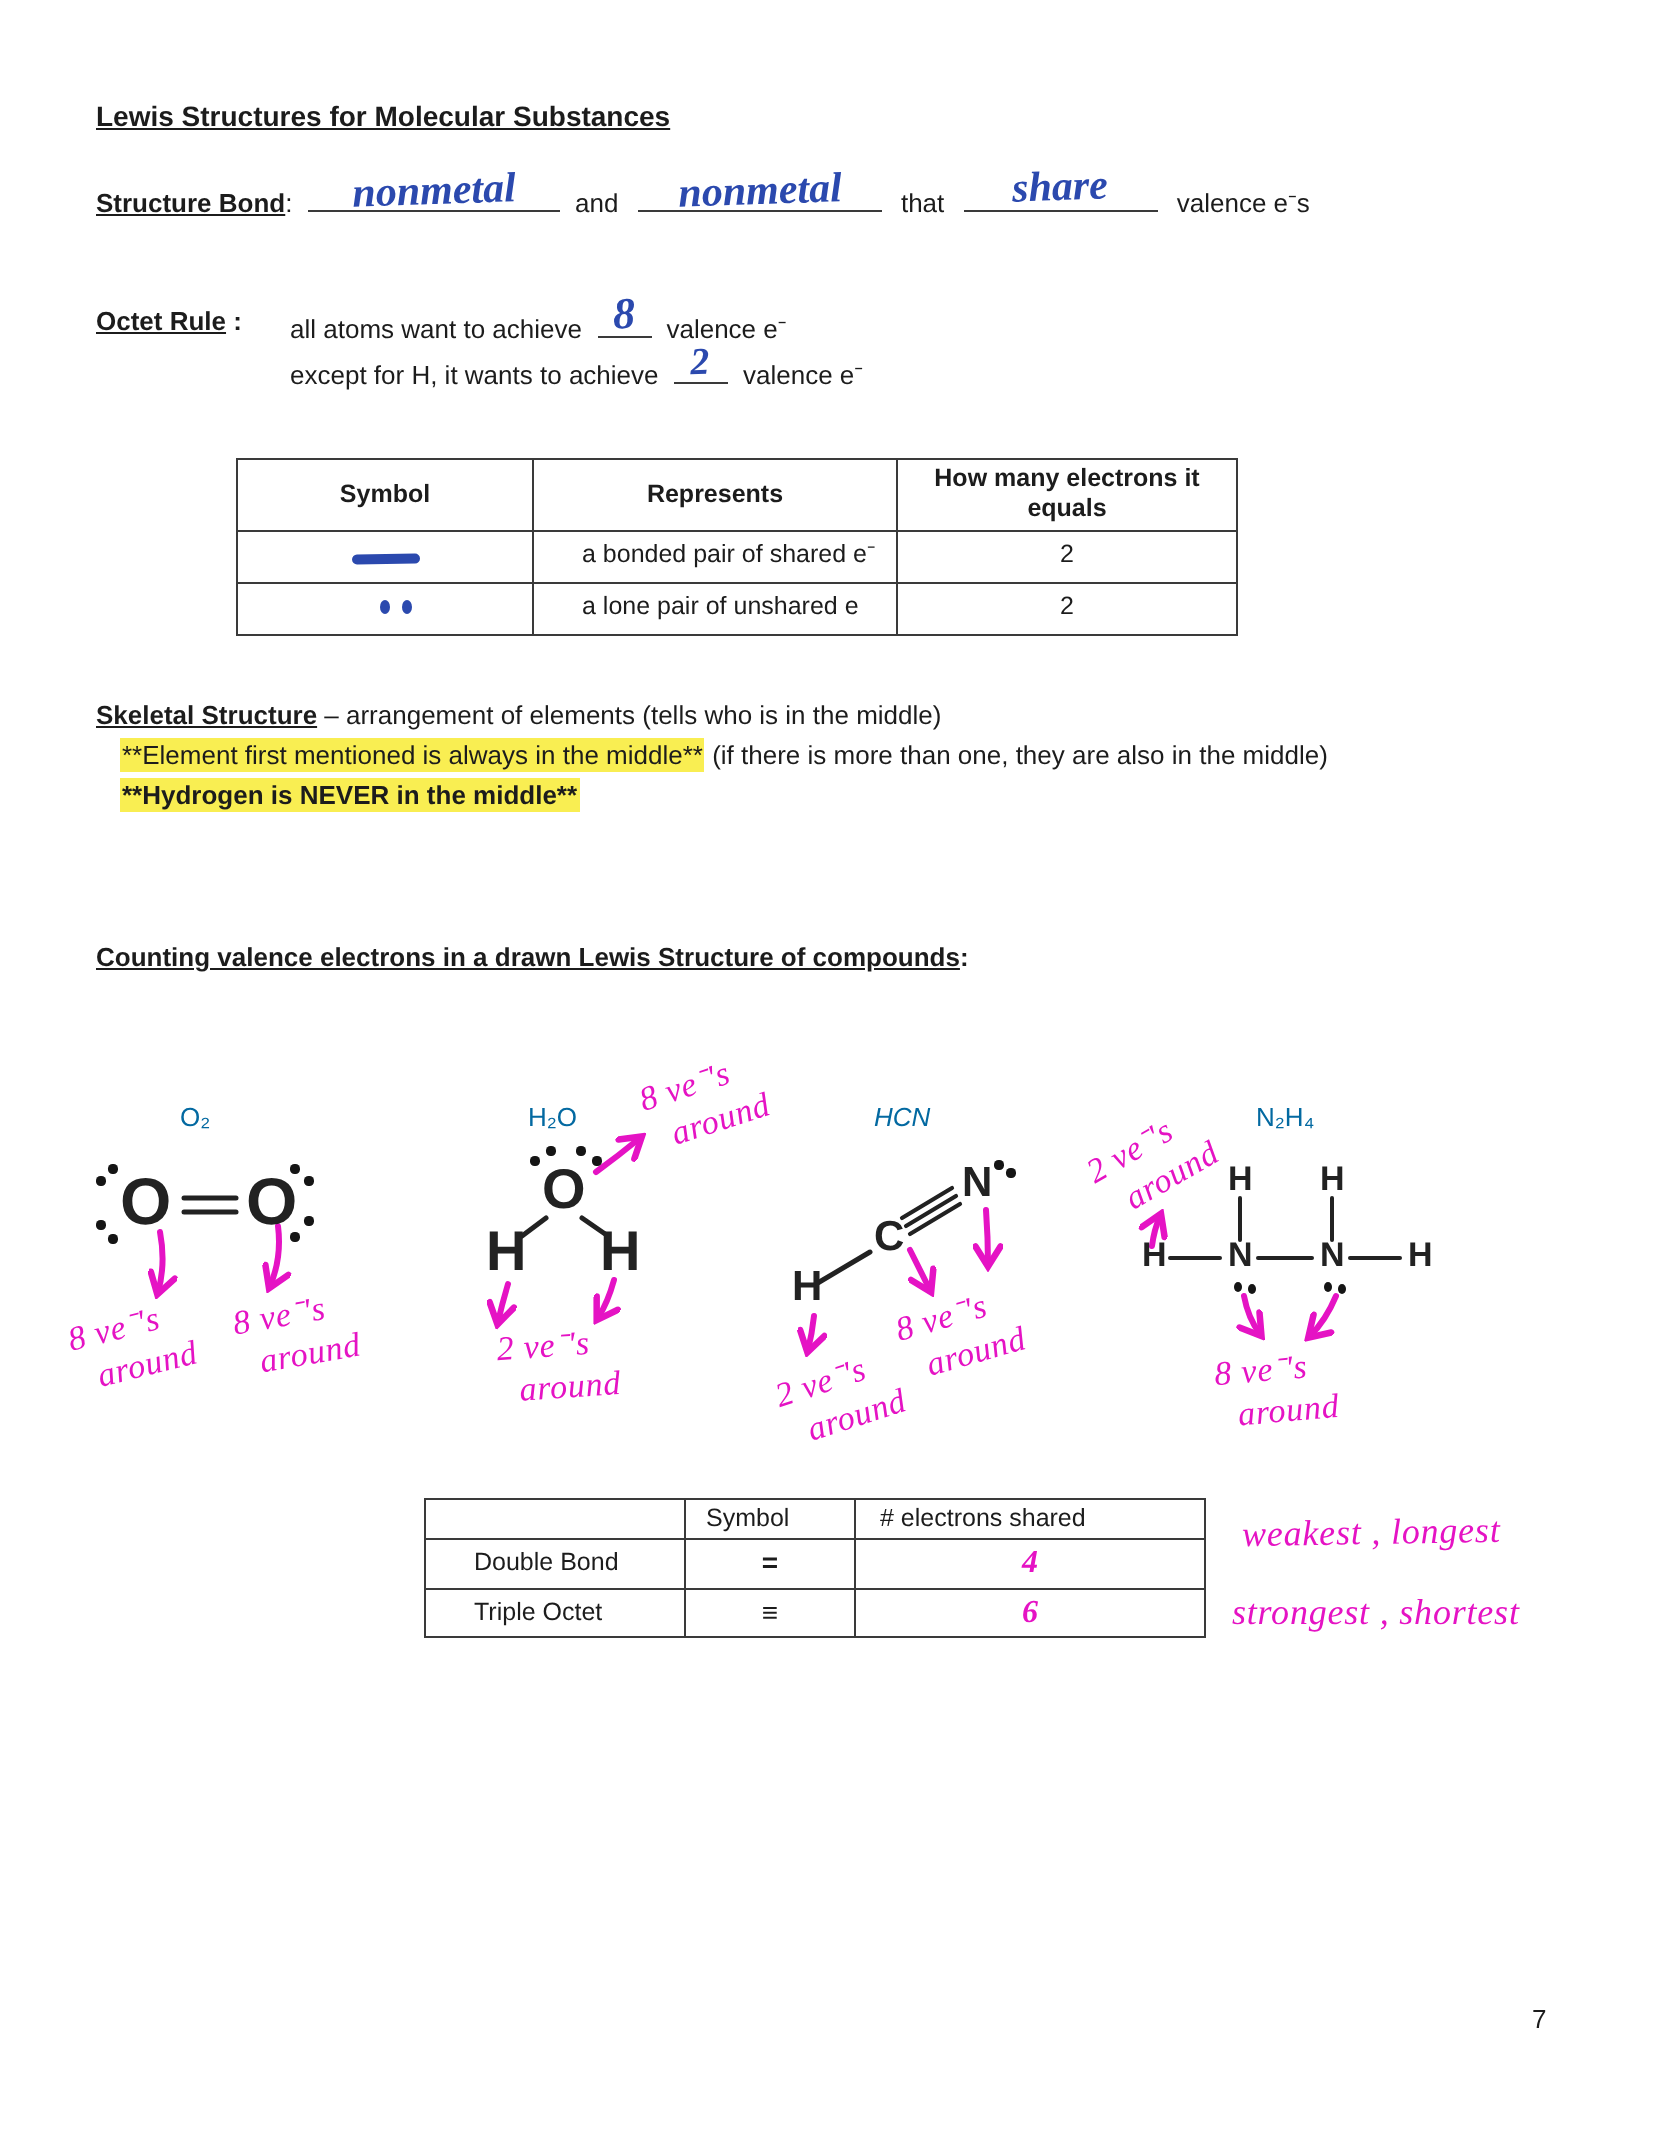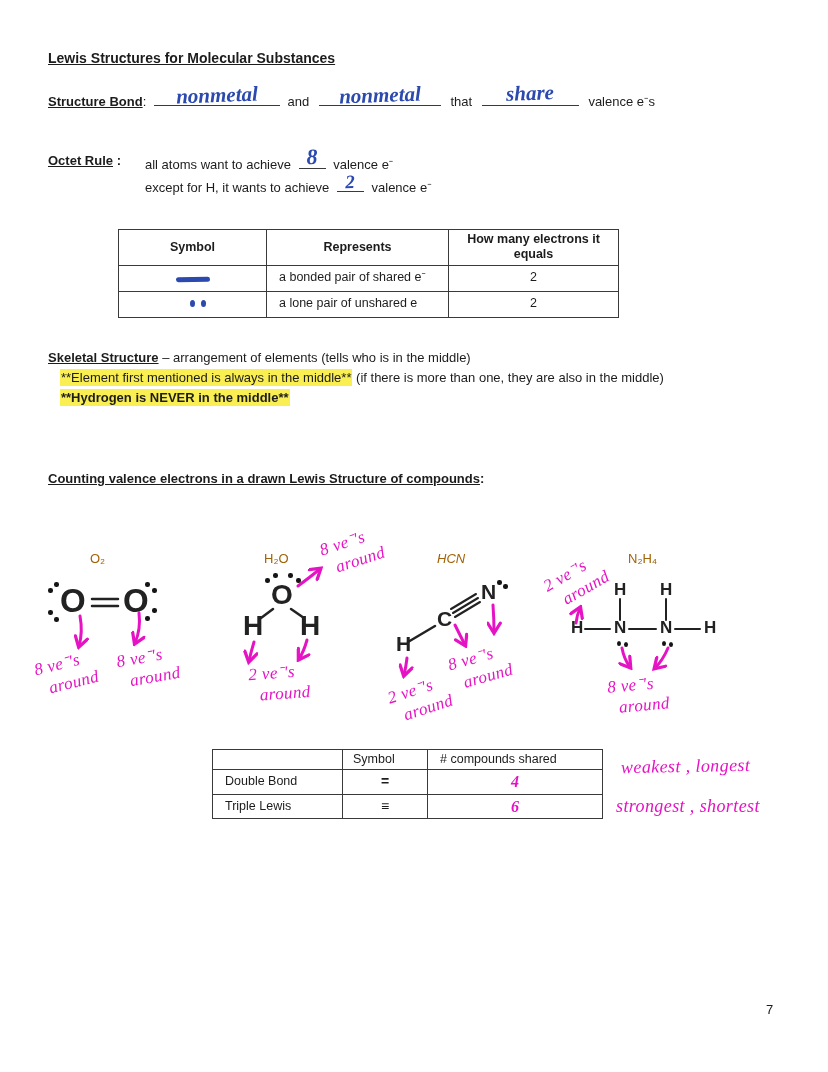--- a/index.html
+++ b/index.html
@@ -12,25 +12,25 @@
   
   .hwb{color:#2b49ae;font-style:italic;font-weight:600;font-family:cursive;}
   .hwp{color:#e513c4;font-style:italic;font-family:cursive;letter-spacing:.4px;}
   
   .blank{display:inline-block;position:relative;border-bottom:1.3px solid #3a3a3a;height:15px;vertical-align:baseline;}
   .blank>span{position:absolute;left:50%;bottom:-3px;white-space:nowrap;transform:translateX(-50%) rotate(-2deg);}
   
   table{border-collapse:collapse;table-layout:fixed;}
   td,th{border:1.2px solid #3a3a3a;font-size:12.5px;line-height:1.22;padding:2px 4px;vertical-align:middle;}
   th{font-weight:bold;text-align:center;}
-  .cellL{text-align:left;padding-left:12px;}
+  .cellL{text-align:left;padding-left:24px;}
   .cellC{text-align:center;}
   
   .atom{position:absolute;line-height:1;color:#222;font-weight:600;}
-  .mlabel{position:absolute;font-size:13px;color:#a16207;}
+  .mlabel{position:absolute;font-size:13px;color:#0369a1;}
   .dots{position:absolute;width:4.5px;height:4.5px;border-radius:50%;background:#151515;}
   .pnote{position:absolute;font-size:17px;line-height:1.25;white-space:nowrap;}
   .pnote .l2{margin-left:10px;}
   .bond-dash{display:inline-block;width:34px;height:4.5px;background:#2b49ae;border-radius:3px;transform:rotate(-1deg);}
   .lone-dots{display:inline-block;width:5px;height:7px;border-radius:50%;background:#2b49ae;box-shadow:11px 0 0 #2b49ae;}
   .pinknum{color:#e513c4;font-style:italic;font-weight:600;font-family:cursive;font-size:16px;}
   .sym{font-weight:600;font-size:14px;}
 </style>
 </head>
 <body>
@@ -220,29 +220,29 @@
   <table class="abs" style="left:212px;top:749px;width:390px;">
     <colgroup>
         <col style="width:130px;">
         <col style="width:85px;">
         <col style="width:175px;">
       </colgroup>
     <tbody>
         <tr style="height:18px;">
       <th></th>
       <th style="text-align:left;padding-left:10px;font-weight:normal;">Symbol</th>
-      <th style="text-align:left;padding-left:12px;font-weight:normal;"># compounds shared</th>
+      <th style="text-align:left;padding-left:12px;font-weight:normal;"># electrons shared</th>
     </tr>
     <tr style="height:18px;">
       <td class="cellL">Double Bond</td>
       <td class="cellC sym">=</td>
       <td class="cellC pinknum">4</td>
     </tr>
     <tr style="height:18px;">
-      <td class="cellL">Triple Lewis</td>
+      <td class="cellL">Triple Octet</td>
       <td class="cellC sym">≡</td>
       <td class="cellC pinknum">6</td>
     </tr>
   </tbody>
     </table>
 
   <div class="abs hwp" style="left:621px;top:756px;font-size:18px;transform:rotate(-1deg);white-space:nowrap;">weakest , longest</div>
   <div class="abs hwp" style="left:616px;top:796px;font-size:18px;white-space:nowrap;">strongest , shortest</div>
 
   <div class="abs" style="left:766px;top:1002px;font-size:13px;">7</div>

